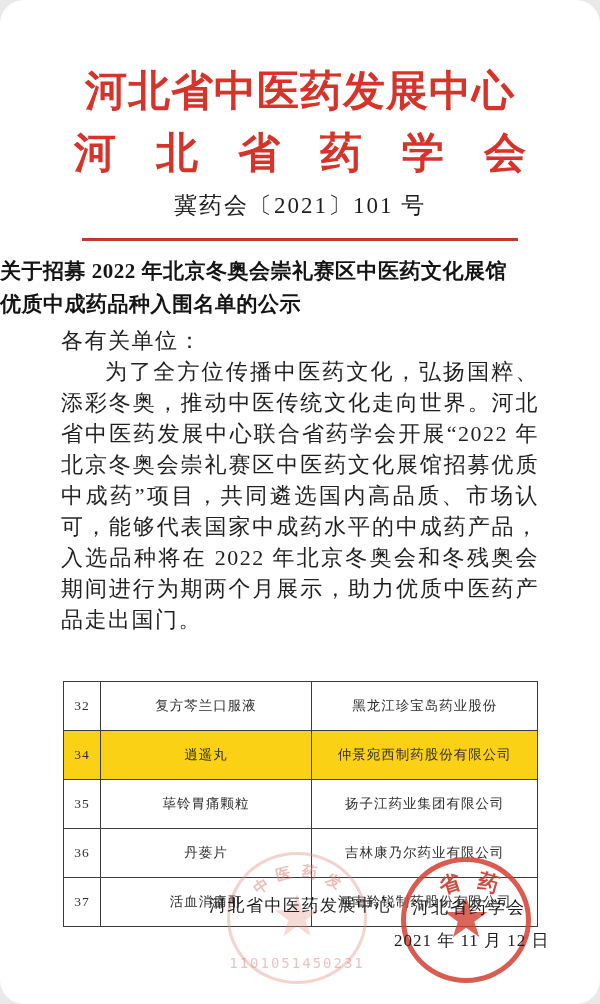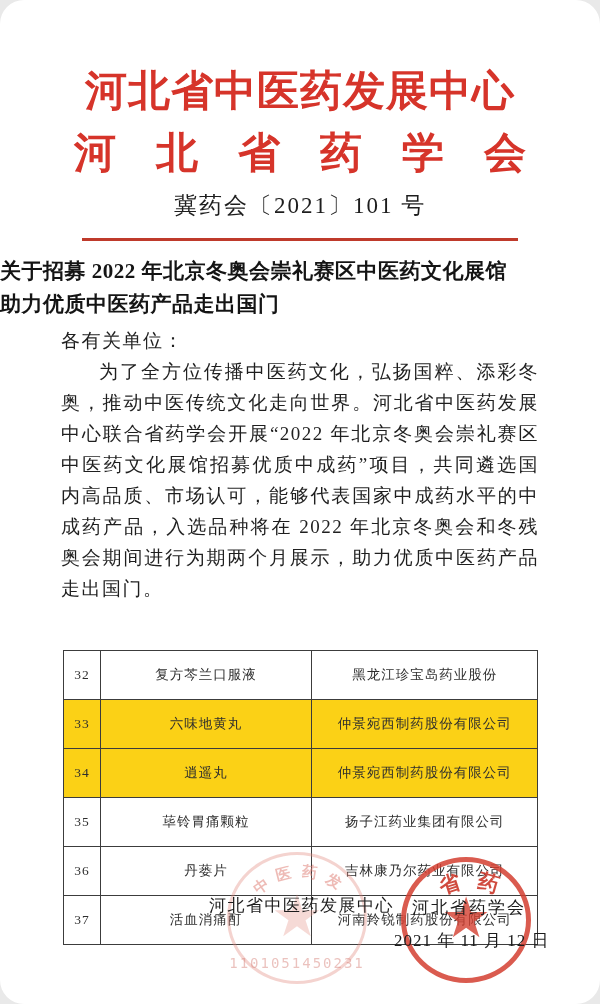--- a/index.html
+++ b/index.html
@@ -47,21 +47,21 @@
     margin-top:14px;
     text-align:left;
     font-size:21px; line-height:33px;
     font-weight:700;
     color:#141414;
     letter-spacing:0.5px;
   }
   .bodytext {
     width:478px;
     margin:4px auto 0;
-    font-size:19px; line-height:31px;
+    font-size:22px; line-height:31px;
     color:#1f1f1f;
     letter-spacing:1.5px;
     text-align:justify;
   }
   .bodytext p.indent { text-indent:2em; }
   table.drug-table {
     width:475px;
     margin:46px 0 0 63px;
     border-collapse:collapse;
     font-size:13.5px;
@@ -118,44 +118,39 @@
 
 <div class="page">
 
   <div class="org1">河北省中医药发展中心</div>
   <div class="org2">河北省药学会</div>
   <div class="doc-no">冀药会〔2021〕101 号</div>
   <div class="rule"></div>
 
   <div class="title">
     <div>关于招募 2022 年北京冬奥会崇礼赛区中医药文化展馆</div>
-    <div>助力优质中医药产品走出国门</div>
+    <div>优质中成药品种入围名单的公示</div>
   </div>
 
   <div class="bodytext">
     <p>各有关单位：</p>
     <p class="indent">为了全方位传播中医药文化，弘扬国粹、添彩冬奥，推动中医传统文化走向世界。河北省中医药发展中心联合省药学会开展“2022 年北京冬奥会崇礼赛区中医药文化展馆招募优质中成药”项目，共同遴选国内高品质、市场认可，能够代表国家中成药水平的中成药产品，入选品种将在 2022 年北京冬奥会和冬残奥会期间进行为期两个月展示，助力优质中医药产品走出国门。</p>
   </div>
 
   <table class="drug-table">
     <colgroup>
         <col style="width:37px">
         <col style="width:212px">
         <col style="width:226px">
       </colgroup>
     <tbody>
       <tr>
         <td>32</td>
         <td>复方芩兰口服液</td>
         <td>黑龙江珍宝岛药业股份</td>
-      </tr>
-      <tr class="hl">
-        <td>33</td>
-        <td>六味地黄丸</td>
-        <td>仲景宛西制药股份有限公司</td>
       </tr>
       <tr class="hl">
         <td>34</td>
         <td>逍遥丸</td>
         <td>仲景宛西制药股份有限公司</td>
       </tr>
       <tr>
         <td>35</td>
         <td>荜铃胃痛颗粒</td>
         <td>扬子江药业集团有限公司</td>

